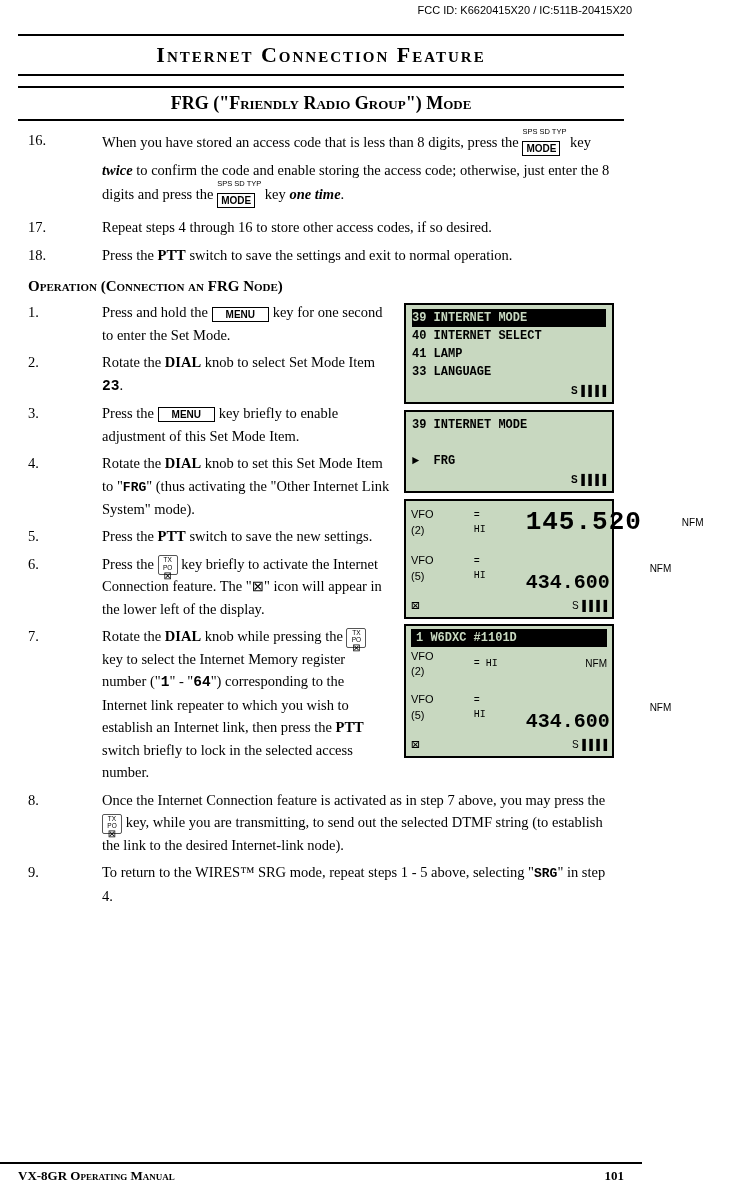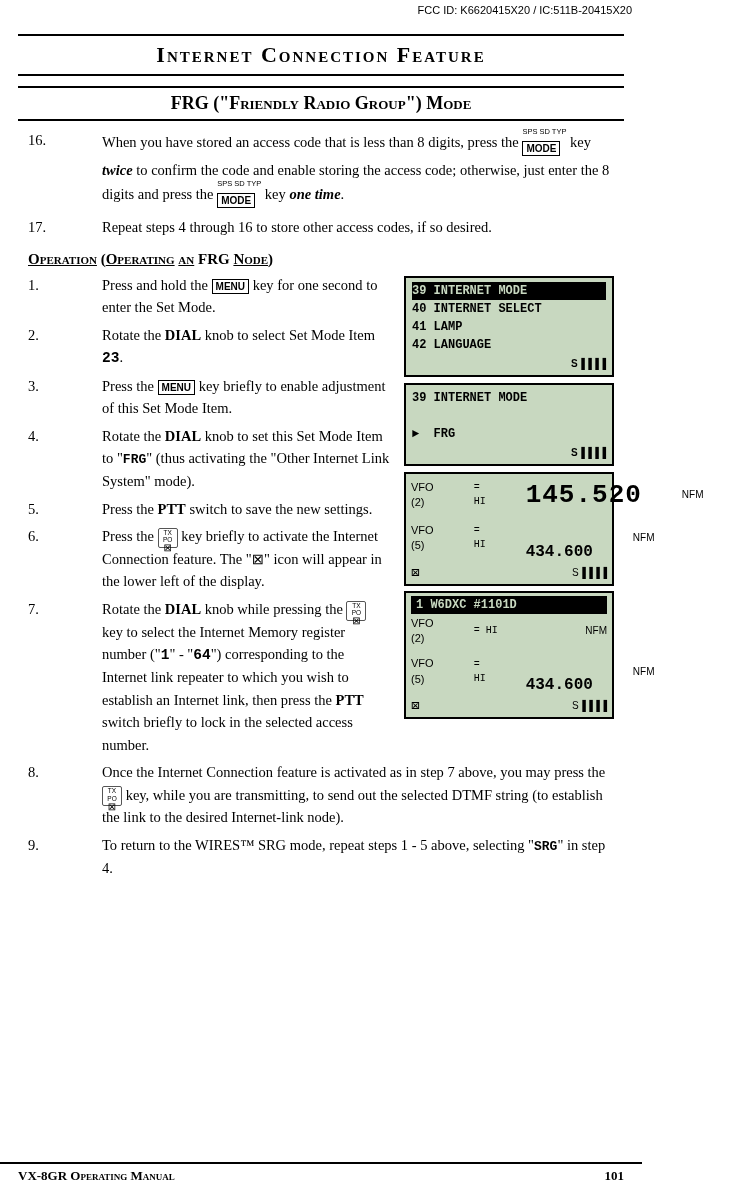--- a/index.html
+++ b/index.html
@@ -65,21 +65,20 @@
 
     
     .sub-section-title {
       font-size: 15px;
       font-weight: bold;
       font-variant: small-caps;
       margin: 12px 0 6px 0;
     }
 
     .sub-section-title .underline-word {
-      text-decoration: underline;
     }
 
     
     .bold { font-weight: bold; }
     .bold-italic { font-weight: bold; font-style: italic; }
 
     
     .mode-key {
       display: inline-block;
       border: 1px solid #000;
@@ -92,21 +91,21 @@
       position: relative;
     }
 
     
     .menu-key {
       display: inline-block;
       border: 1px solid #000;
       font-family: Arial, sans-serif;
       font-size: 10px;
       font-weight: bold;
-      padding: 0 3px;
+      padding: 0 13px;
       line-height: 1.3;
       vertical-align: middle;
     }
 
     
     .screen-area {
       float: right;
       margin-left: 14px;
       margin-top: 2px;
       width: 210px;
@@ -155,21 +154,21 @@
     }
 
     .radio-freq-large {
       font-size: 26px;
       font-weight: bold;
       letter-spacing: 1px;
       font-family: 'Courier New', Courier, monospace;
     }
 
     .radio-freq-medium {
-      font-size: 16px;
+      font-size: 20px;
       font-weight: bold;
       font-family: 'Courier New', Courier, monospace;
       margin-top: 28px;
     }
 
     .radio-row {
       display: flex;
       align-items: center;
       justify-content: space-between;
       line-height: 1.4;
@@ -295,35 +294,41 @@
         </span>
       </div>
 
       <div class="num-list-item">
         <span class="num-label">17.</span>
         <span class="num-content">
           Repeat steps 4 through 16 to store other access codes, if so desired.
         </span>
       </div>
 
+      <div class="num-list-item">
+        <span class="num-label">18.</span>
+        <span class="num-content">
+          Press the <span class="ptt-text">PTT</span> switch to save the settings and exit to normal operation.
+        </span>
+      </div>
     </div>
 
     <div class="sub-section-title">
-      <span class="underline-word">Operation</span> (<span class="underline-word">Operating</span> <span class="underline-word">an</span> <b>FRG</b> <span class="underline-word">Node</span>)
+      <span class="underline-word">Operation</span> (<span class="underline-word">Connection</span> <span class="underline-word">an</span> <b>FRG</b> <span class="underline-word">Node</span>)
     </div>
 
     <div class="clearfix">
 
       <div class="screen-area">
 
         <div class="lcd-screen">
           <span class="lcd-line highlight">39 INTERNET MODE</span>
           <span class="lcd-line">40 INTERNET SELECT</span>
           <span class="lcd-line">41 LAMP</span>
-          <span class="lcd-line">42 LANGUAGE</span>
+          <span class="lcd-line">33 LANGUAGE</span>
           <div class="lcd-signal">S▐▐▐▐</div>
         </div>
 
         <div class="lcd-screen">
           <span class="lcd-line">39 INTERNET MODE</span>
           <span class="lcd-line">&nbsp;</span>
           <span class="lcd-line">►  FRG</span>
           <div class="lcd-signal">S▐▐▐▐</div>
         </div>
 

